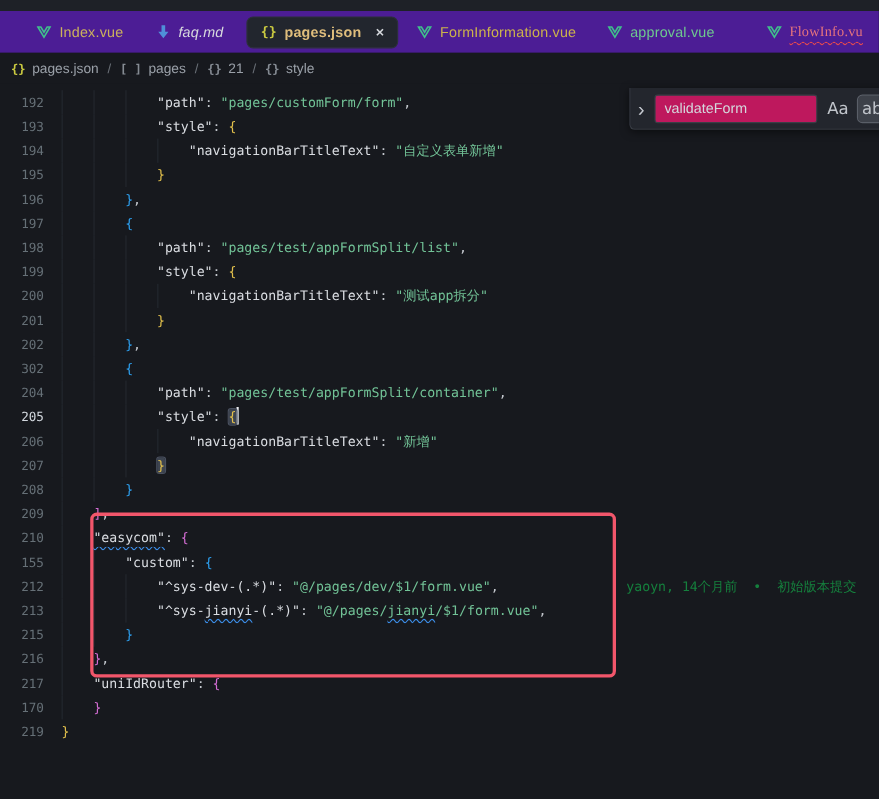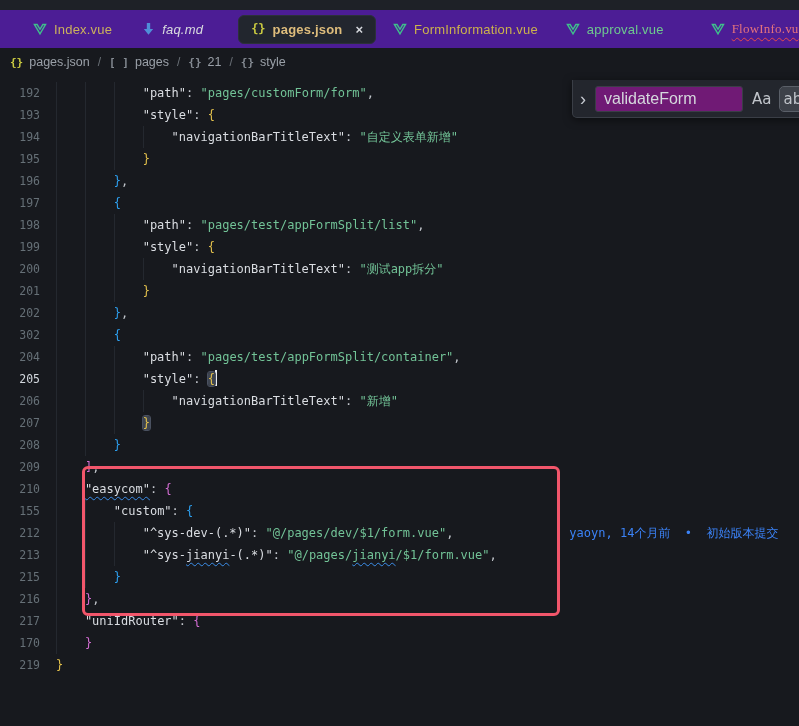--- a/index.html
+++ b/index.html
@@ -19,21 +19,21 @@
   .tab.error .lbl { text-decoration:underline wavy #e5484d 1px; text-underline-offset:4px; }
   .tab.active { background:#22262e; border:1px solid #2c313a; border-radius:6px;
     padding:6px 12px; font-weight:bold; }
   .tab-close { margin-left:6px; color:#d6d9de; font-weight:bold; font-size:13px; cursor:pointer; }
   .vue-svg { width:14px; height:13px; display:block; }
   .md-svg { width:13px; height:14px; display:block; }
   .json-glyph { color:#cbcb41; font-family:"DejaVu Sans Mono", monospace;
     font-weight:bold; font-size:12px; }
   
   .tab:nth-child(1){ margin-right:30px; }
-  .tab:nth-child(2){ margin-right:35px; }
+  .tab:nth-child(2){ margin-right:21px; }
   .tab:nth-child(3){ margin-right:17px; }
   .tab:nth-child(4){ margin-right:28px; }
   .tab:nth-child(5){ margin-right:47px; }
 
   
   .breadcrumbs { height:28px; display:flex; align-items:center; gap:8px;
     padding-left:10px; background:#17191e; font-size:12.5px; color:#9aa0a8; }
   .crumb { display:flex; align-items:center; gap:6px; cursor:pointer; }
   .crumb .cicon { font-family:"DejaVu Sans Mono", monospace; font-size:11px;
     font-weight:bold; color:#858b93; }
@@ -53,34 +53,34 @@
   .key { color:#dadde2; }
   .p   { color:#c3c7cd; }
   .str { color:#72c397; }
   .b1  { color:#e2c04c; }
   .b2  { color:#d36dd3; }
   .b3  { color:#2da0f0; }
   .sq  { text-decoration:underline wavy #3b8eea 1px; text-underline-offset:3px; }
   .match { background:#3d4450; border-radius:2px; outline:1px solid #4a5160; }
   .caret { display:inline-block; width:0; height:16px; border-left:2px solid #eceef1;
     vertical-align:-3px; }
-  .blame { color:#3b82f6; margin-left:116px; font-size:12px; }
+  .blame { color:#15803d; margin-left:116px; font-size:12px; }
 
   
   .annotation-rect { position:absolute; left:82px; top:466px; width:478px; height:150px;
     border:3px solid #f2566b; border-radius:6px; pointer-events:none; z-index:5; }
 
   
   .find-widget { position:absolute; left:572px; top:80px; width:300px; height:38px;
     background:#23262d; border:1px solid #3a3e46; border-top:none; border-radius:0 0 0 5px;
     box-shadow:0 2px 8px rgba(0,0,0,.5); display:flex; align-items:center;
     padding:0 6px 0 4px; gap:6px; z-index:6; }
   .find-chevron { color:#c6cad1; font-size:18px; line-height:1; padding:0 3px; cursor:pointer; }
-  .find-input { width:148px; height:26px; background:#701a75; border:1px solid #3a3e46;
-    border-radius:3px; color:#d5d8dd; font-size:16px; padding:0 8px;
+  .find-input { width:148px; height:26px; background:#be185d; border:1px solid #3a3e46;
+    border-radius:3px; color:#d5d8dd; font-size:13px; padding:0 8px;
     font-family:"Liberation Sans", sans-serif; outline:none; }
   .find-opt { min-width:25px; height:24px; display:flex; align-items:center; justify-content:center;
     color:#c0c4ca; font-size:15px; border-radius:4px; cursor:pointer;
     font-family:"DejaVu Sans", sans-serif; padding:0 3px; }
   .find-opt.active { background:#3d4149; outline:1px solid #5a5f68; }
 </style>
 </head>
 <body>
 
 <div id="app">

